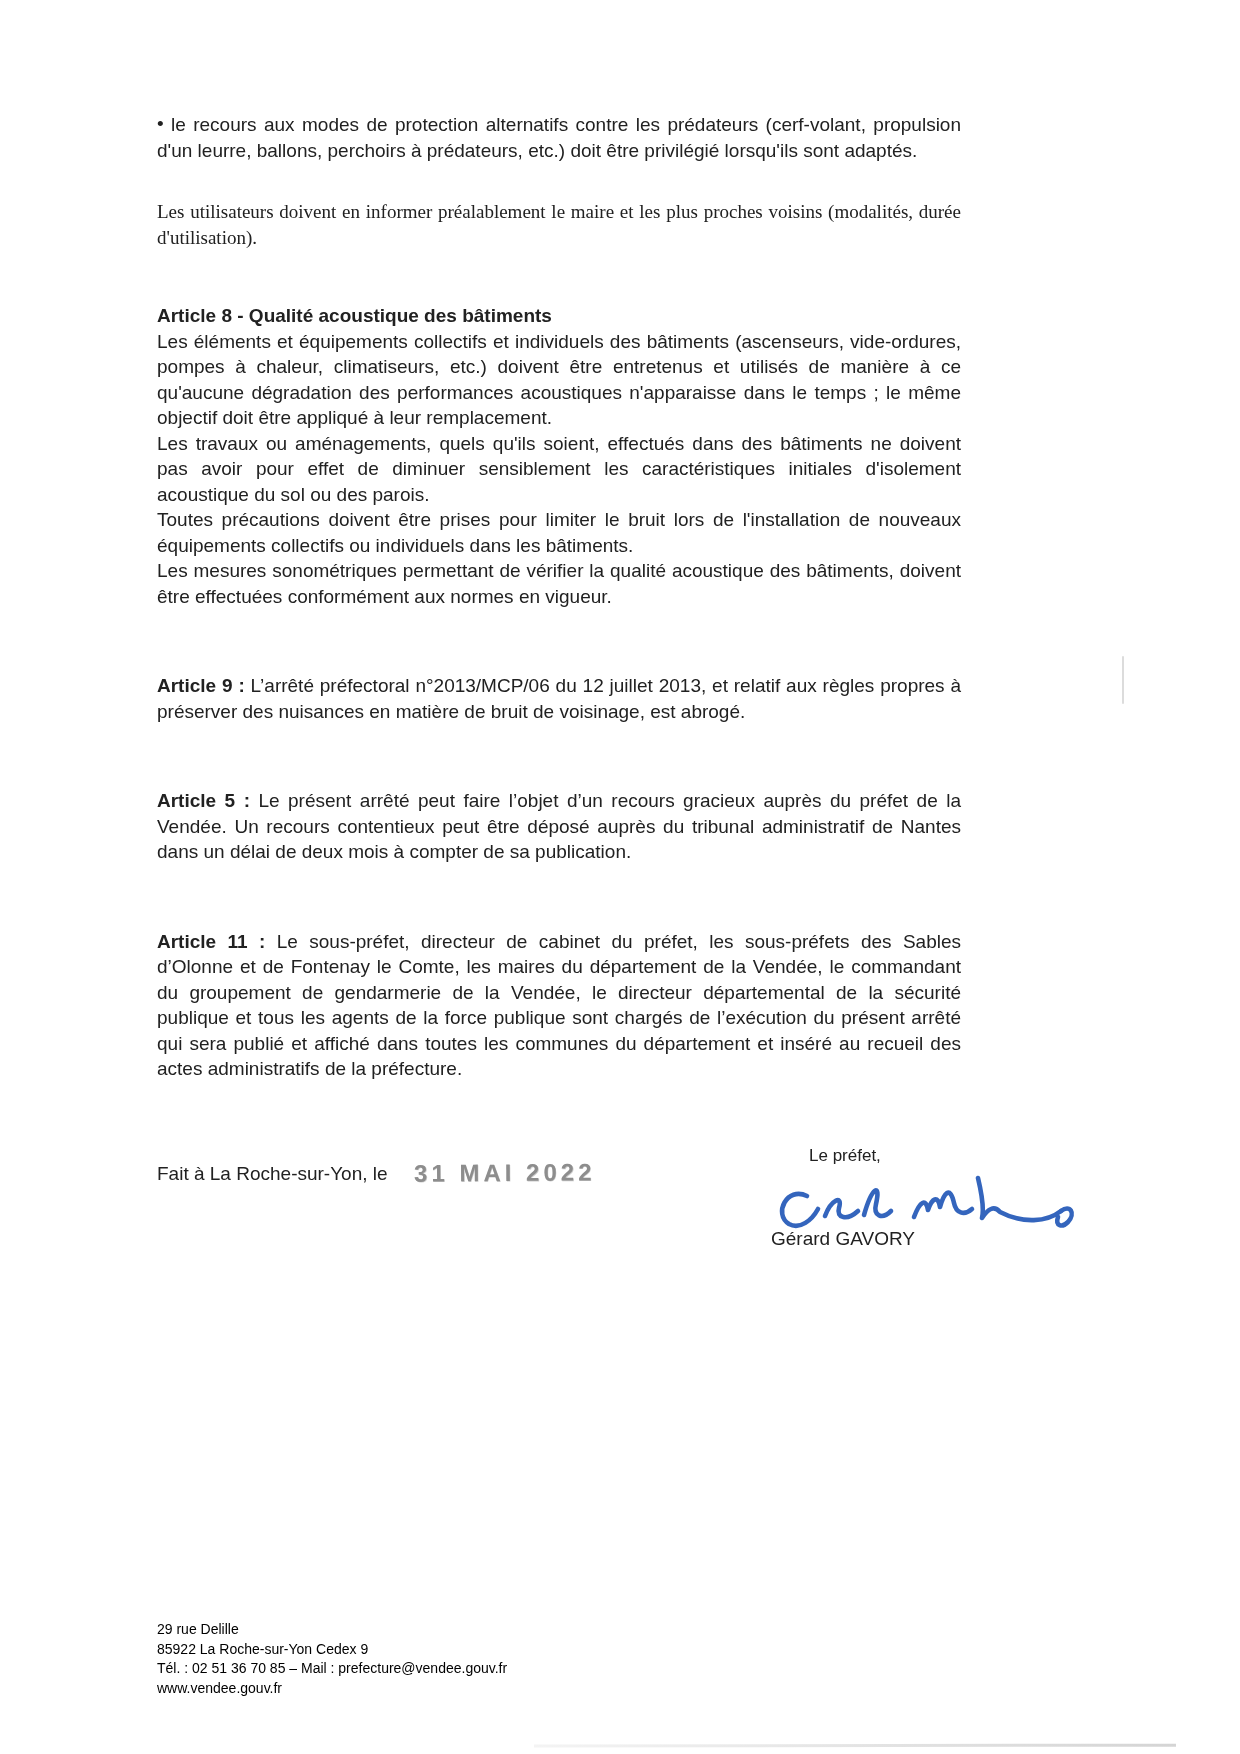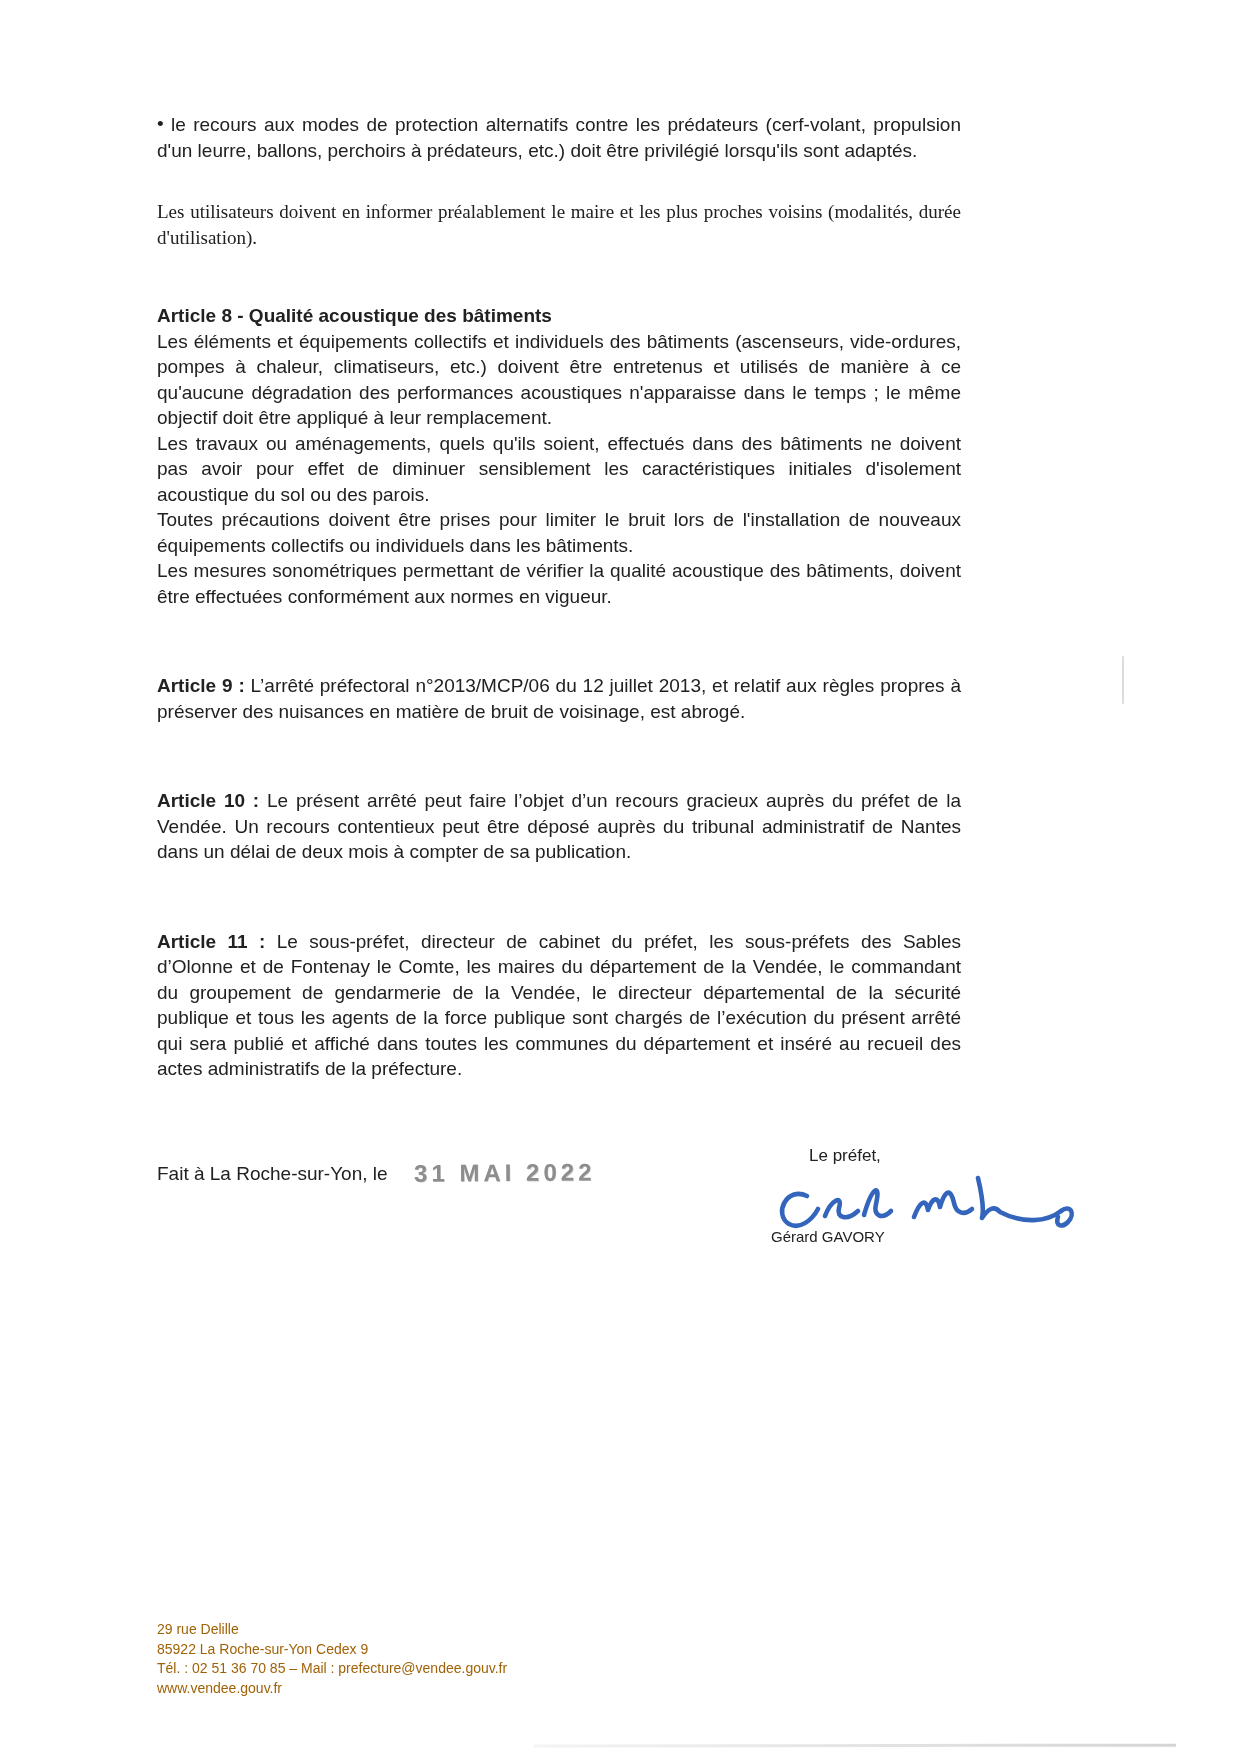--- a/index.html
+++ b/index.html
@@ -75,32 +75,32 @@
     left: 2px;
     top: 14px;
     width: 310px;
     height: 92px;
     pointer-events: none;
   }
   .signer-name {
     position: absolute;
     left: 2px;
     top: 82px;
-    font-size: 15px;
+    font-size: 19px;
     white-space: nowrap;
   }
 
   
   .footer {
     position: absolute;
     left: 93px;
     top: 1620px;
     font-size: 14px;
     line-height: 19.5px;
-    color: #a16207;
+    color: #000000;
   }
 
   
   .artifact-vline {
     position: absolute;
     left: 1058px;
     top: 656px;
     width: 2px;
     height: 48px;
     background: #dcdcdc;
@@ -127,21 +127,21 @@
 
   <h2 class="article-heading section-gap">Article 8 - Qualité acoustique des bâtiments</h2>
 
   <p class="body-text">Les éléments et équipements collectifs et individuels des bâtiments (ascenseurs, vide-ordures, pompes à chaleur, climatiseurs, etc.) doivent être entretenus et utilisés de manière à ce qu'aucune dégradation des performances acoustiques n'apparaisse dans le temps ; le même objectif doit être appliqué à leur remplacement.</p>
   <p class="body-text">Les travaux ou aménagements, quels qu'ils soient, effectués dans des bâtiments ne doivent pas avoir pour effet de diminuer sensiblement les caractéristiques initiales d'isolement acoustique du sol ou des parois.</p>
   <p class="body-text">Toutes précautions doivent être prises pour limiter le bruit lors de l'installation de nouveaux équipements collectifs ou individuels dans les bâtiments.</p>
   <p class="body-text">Les mesures sonométriques permettant de vérifier la qualité acoustique des bâtiments, doivent être effectuées conformément aux normes en vigueur.</p>
 
   <p class="body-text article-gap"><span class="bold">Article 9 :</span><span> L’arrêté préfectoral n°2013/MCP/06 du 12 juillet 2013, et relatif aux règles propres à préserver des nuisances en matière de bruit de voisinage, est abrogé.</span></p>
 
-  <p class="body-text article-gap"><span class="bold">Article 10 :</span><span> Le présent arrêté peut faire l’objet d’un recours gracieux auprès du préfet de la Vendée. Un recours contentieux peut être déposé auprès du tribunal administratif de Nantes dans un délai de deux mois à compter de sa publication.</span></p>
+  <p class="body-text article-gap"><span class="bold">Article 5 :</span><span> Le présent arrêté peut faire l’objet d’un recours gracieux auprès du préfet de la Vendée. Un recours contentieux peut être déposé auprès du tribunal administratif de Nantes dans un délai de deux mois à compter de sa publication.</span></p>
 
   <p class="body-text article-gap"><span class="bold">Article 11 :</span><span> Le sous-préfet, directeur de cabinet du préfet, les sous-préfets des Sables d’Olonne et de Fontenay le Comte, les maires du département de la Vendée, le commandant du groupement de gendarmerie de la Vendée, le directeur départemental de la sécurité publique et tous les agents de la force publique sont chargés de l’exécution du présent arrêté qui sera publié et affiché dans toutes les communes du département et inséré au recueil des actes administratifs de la préfecture.</span></p>
 
   <div class="sign-row">
     <div class="fait-line">
       <span>Fait à La Roche-sur-Yon, le</span><span class="date-stamp">31 MAI 2022</span>
     </div>
     <div class="signer-block">
       <div class="signer-title">Le préfet,</div>
       <svg class="signature-svg" viewBox="0 0 310 92" fill="none" xmlns="http://www.w3.org/2000/svg">

